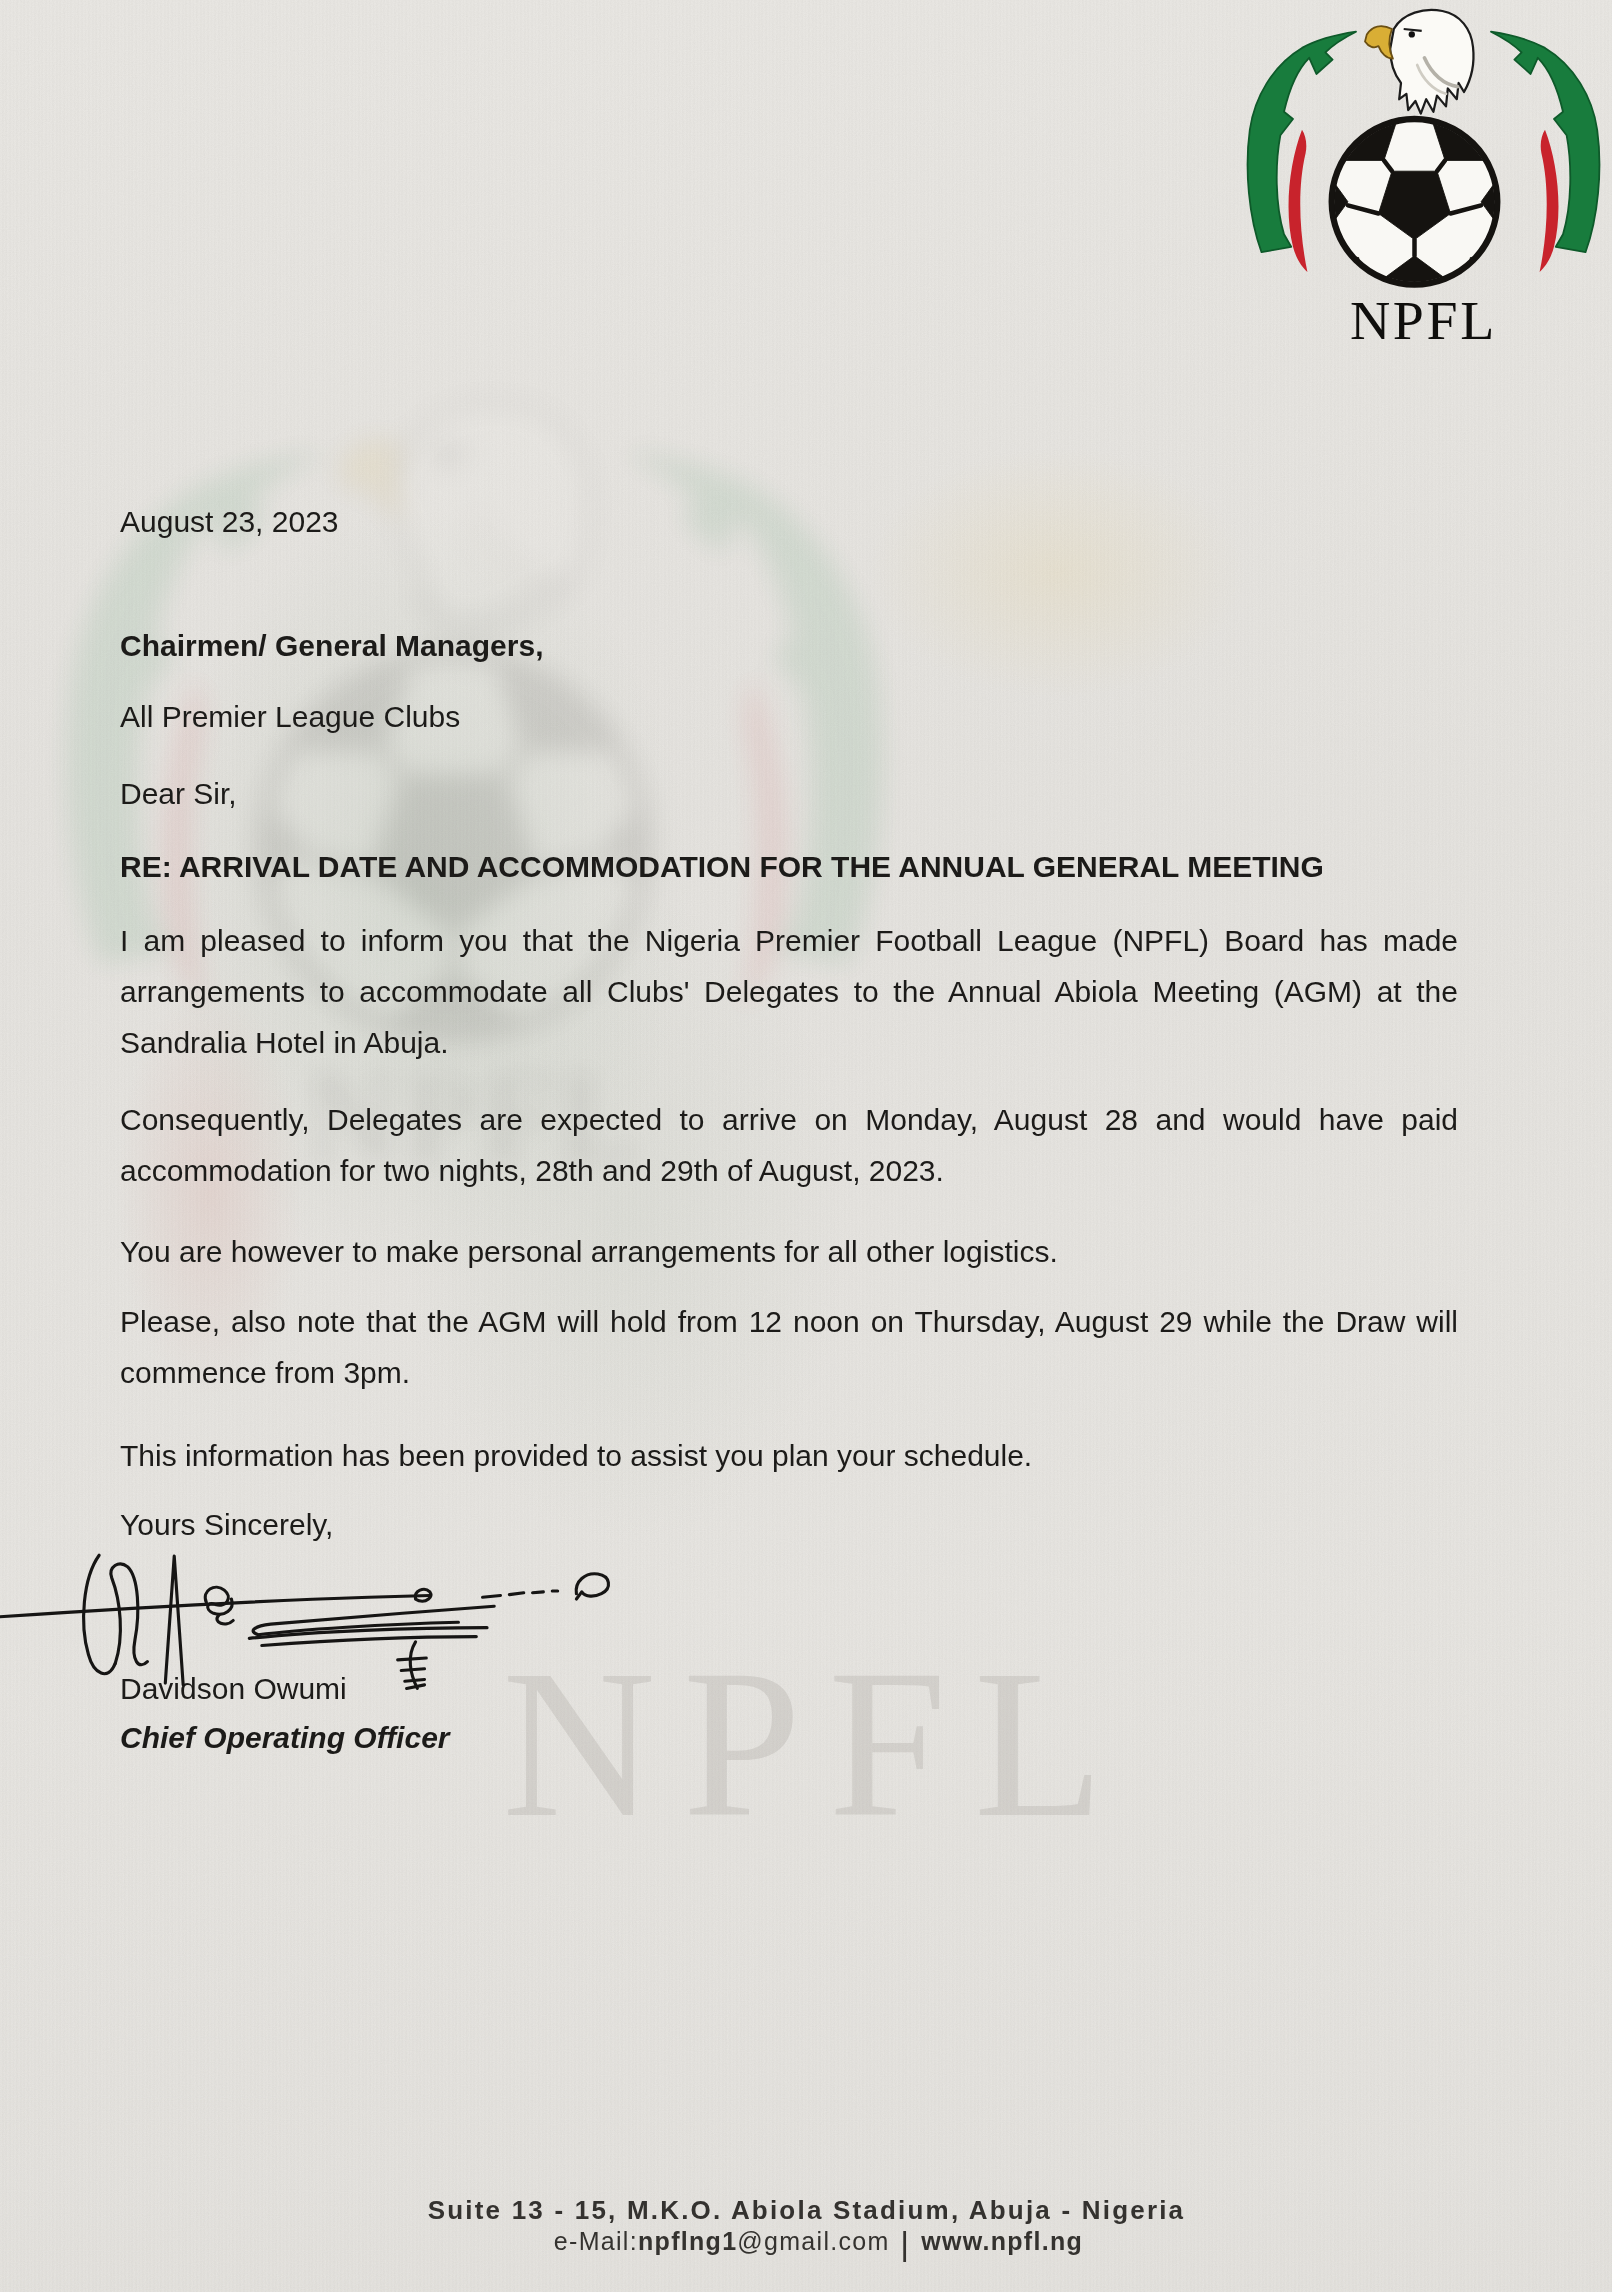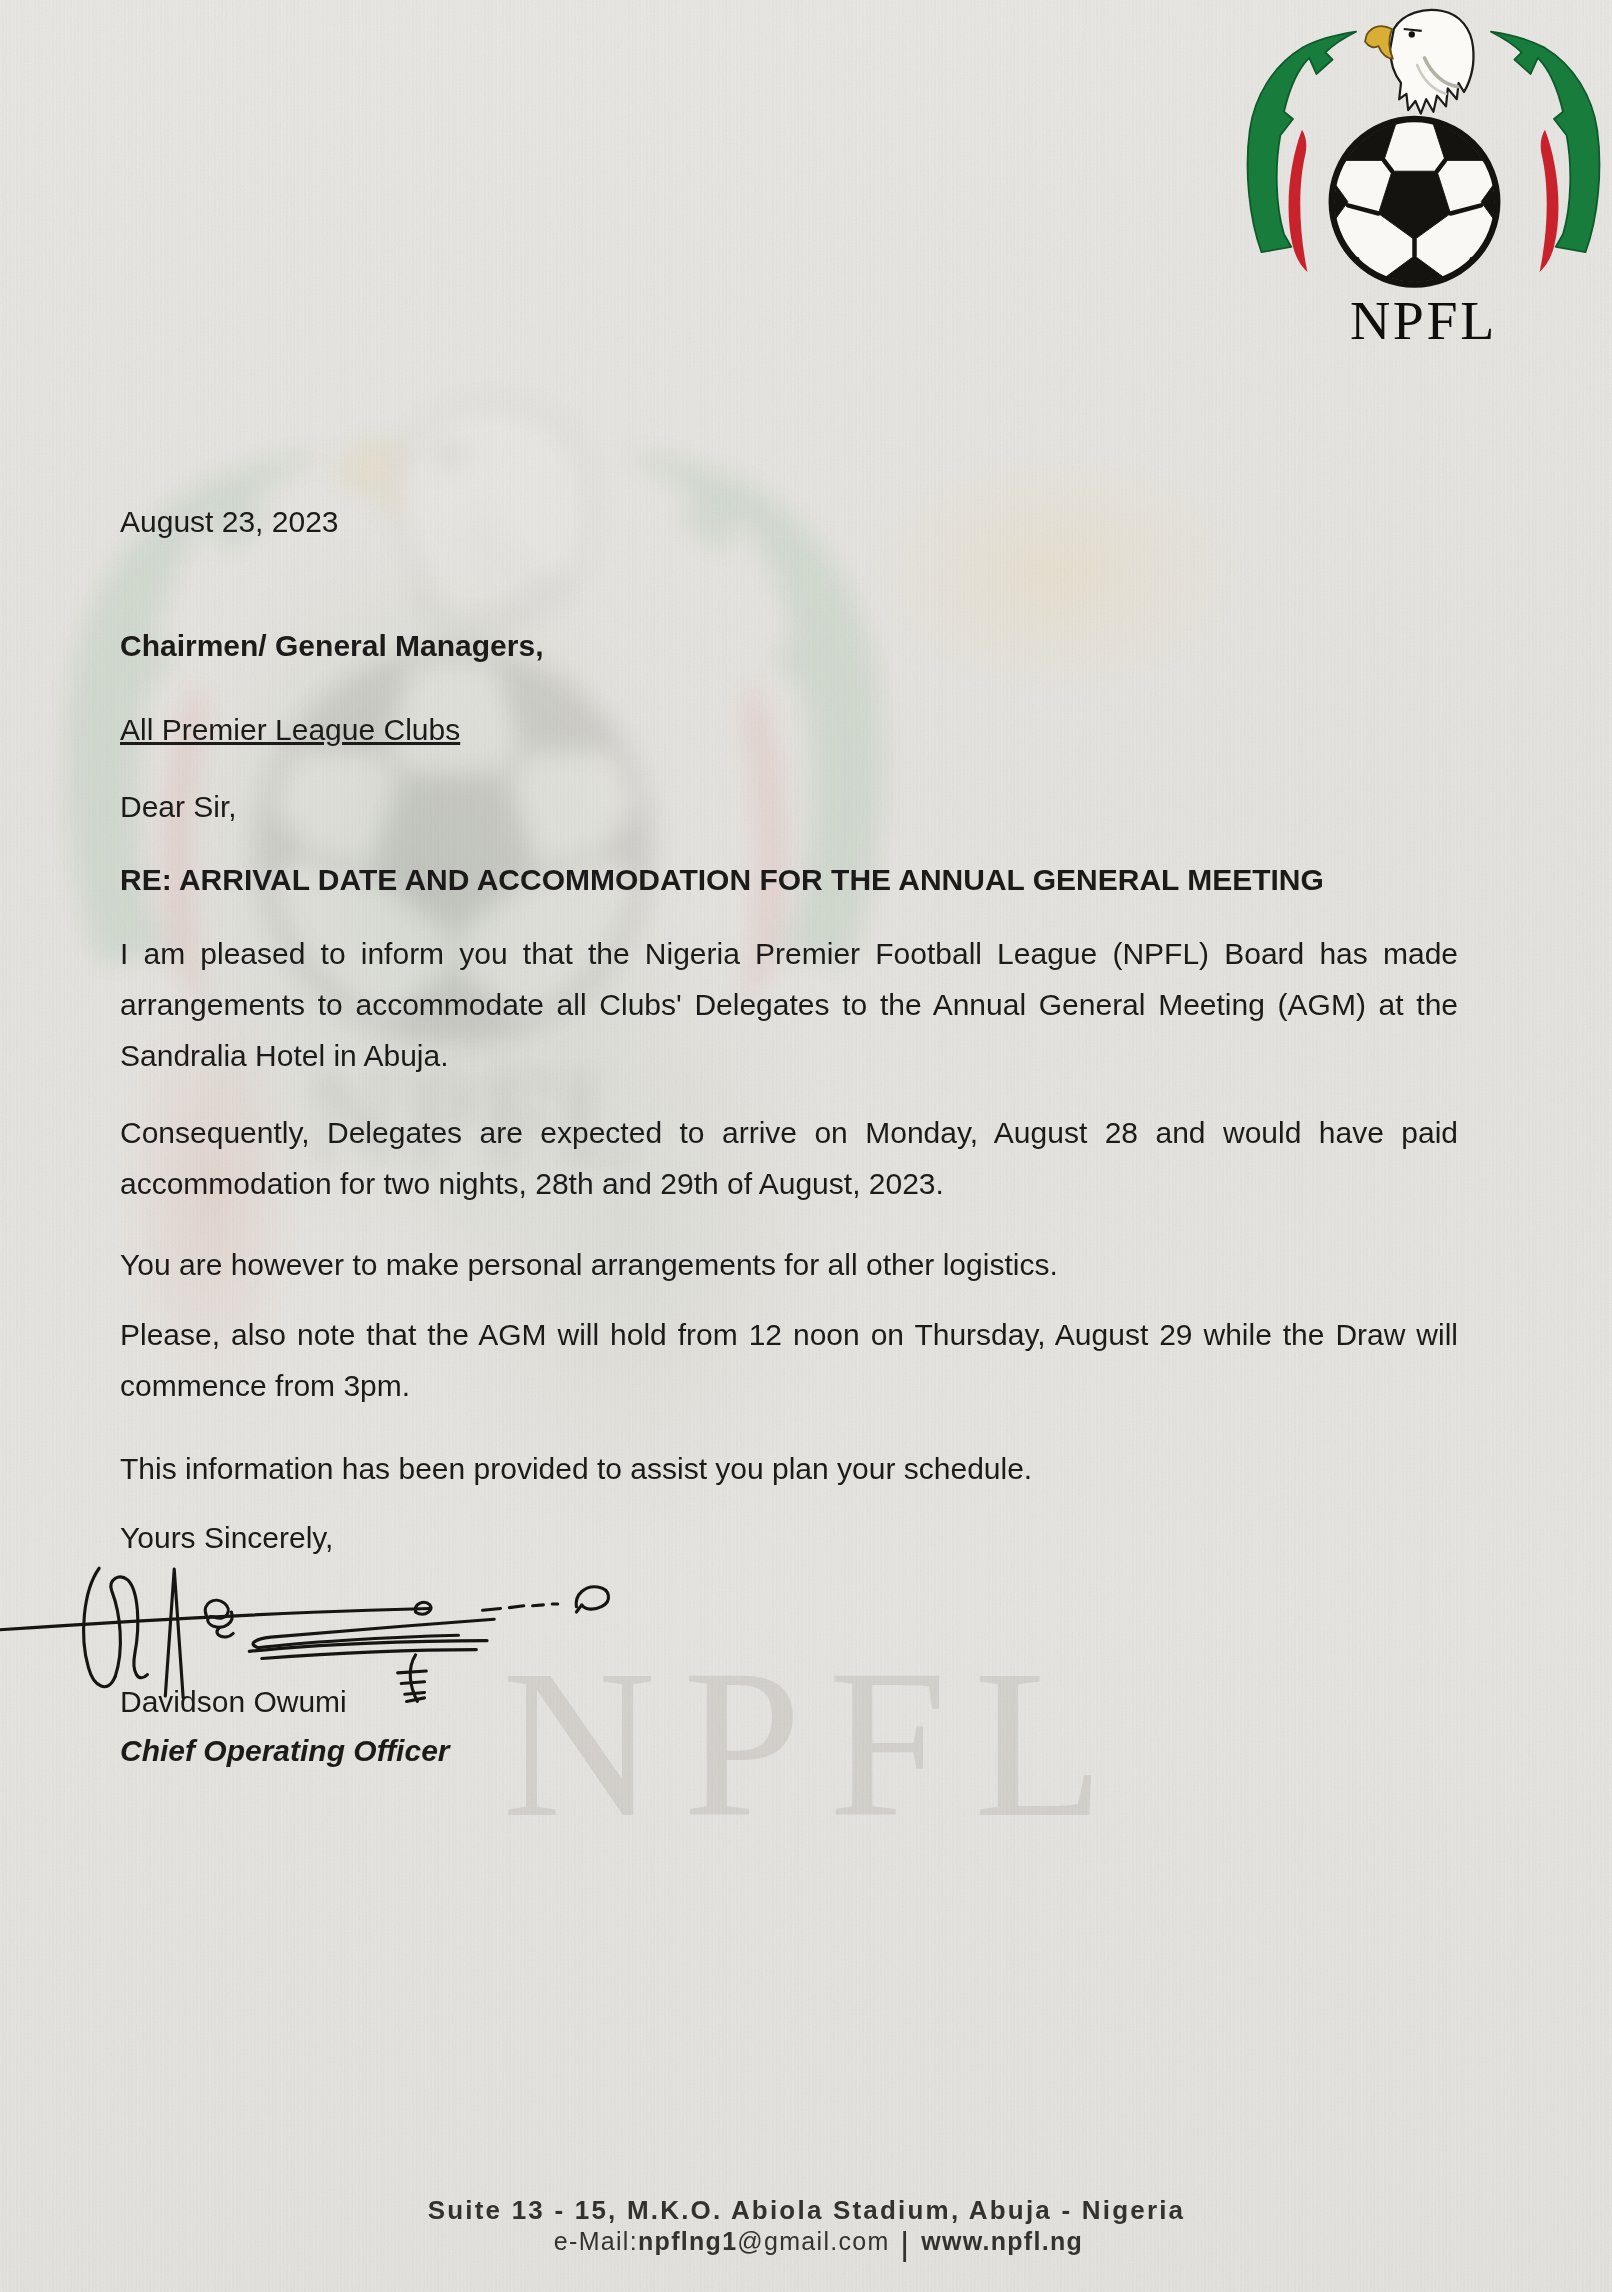--- a/index.html
+++ b/index.html
@@ -34,21 +34,21 @@
     position:absolute;left:502px;top:1637px;
     font-family:"Liberation Serif",serif;
     font-size:213px;line-height:1;letter-spacing:27px;
     color:rgba(108,102,90,0.14);
     pointer-events:none;white-space:nowrap;
   }
   .content{position:absolute;left:120px;top:502px;width:1338px;}
   .line{font-size:30px;line-height:39px;}
   .date-line{margin-top:0;}
   .recipient-1{margin-top:85px;font-weight:bold;}
-  .recipient-2{margin-top:45px;text-decoration:underline;}
+  .recipient-2{margin-top:32px;}
   .salutation{margin-top:38px;}
   .subject{margin-top:34px;font-weight:bold;}
   .para{font-size:30px;line-height:51px;text-align:justify;}
   .p0{margin-top:29px;}
   .p1{margin-top:26px;}
   .p2{margin-top:29.6px;}
   .p3{margin-top:19px;}
   .p4{margin-top:32px;}
   .closing{margin-top:24px;}
   .signature-svg{display:block;position:relative;margin-left:-127px;margin-top:5.4px;width:627px;height:143px;}
@@ -190,21 +190,21 @@
     <use href="#npflCrest"></use>
   </svg>
 
   <div class="content">
     <div class="line date-line">August 23, 2023</div>
     <div class="line recipient-1">Chairmen/ General Managers,</div>
     <div class="line recipient-2">All Premier League Clubs</div>
     <div class="line salutation">Dear Sir,</div>
     <div class="line subject">RE: ARRIVAL DATE AND ACCOMMODATION FOR THE ANNUAL GENERAL MEETING</div>
 
-    <div class="para p0">I am pleased to inform you that the Nigeria Premier Football League (NPFL) Board has made arrangements to accommodate all Clubs' Delegates to the Annual General Meeting (AGM) at the Sandralia Hotel in Abuja.</div>
+    <div class="para p0">I am pleased to inform you that the Nigeria Premier Football League (NPFL) Board has made arrangements to accommodate all Clubs' Delegates to the Annual Abiola Meeting (AGM) at the Sandralia Hotel in Abuja.</div>
     <div class="para p1">Consequently, Delegates are expected to arrive on Monday, August 28 and would have paid accommodation for two nights, 28th and 29th of August, 2023.</div>
     <div class="para p2">You are however to make personal arrangements for all other logistics.</div>
     <div class="para p3">Please, also note that the AGM will hold from 12 noon on Thursday, August 29 while the Draw will commence from 3pm.</div>
     <div class="para p4">This information has been provided to assist you plan your schedule.</div>
 
     <div class="line closing">Yours Sincerely,</div>
 
     <svg class="signature-svg" viewBox="0 0 700 160">
       <g fill="none" stroke="#161514" stroke-width="3.5" stroke-linecap="round" stroke-linejoin="round">
         <path d="M 118 7 C 100 32 96 84 106 118 C 112 140 128 148 136 128"></path>

